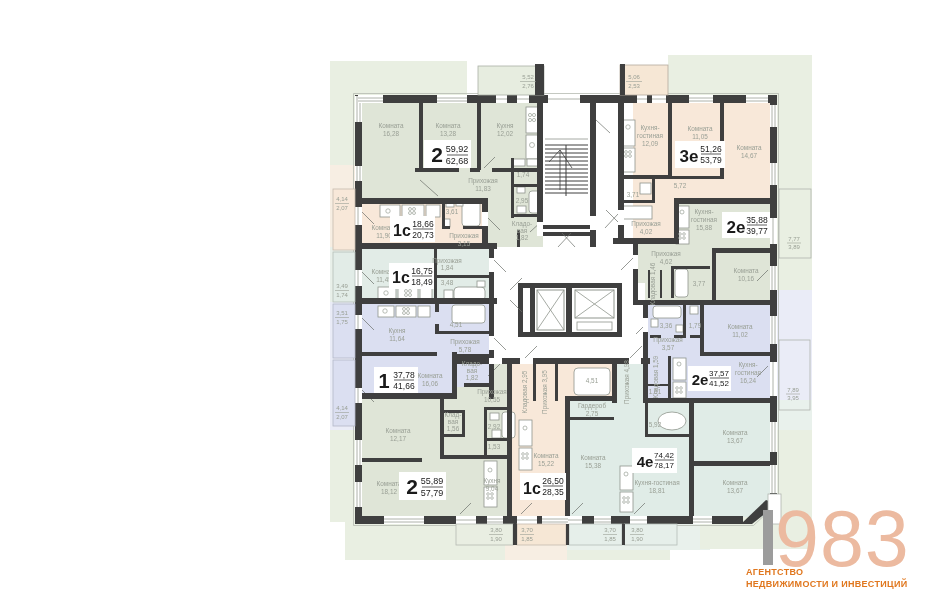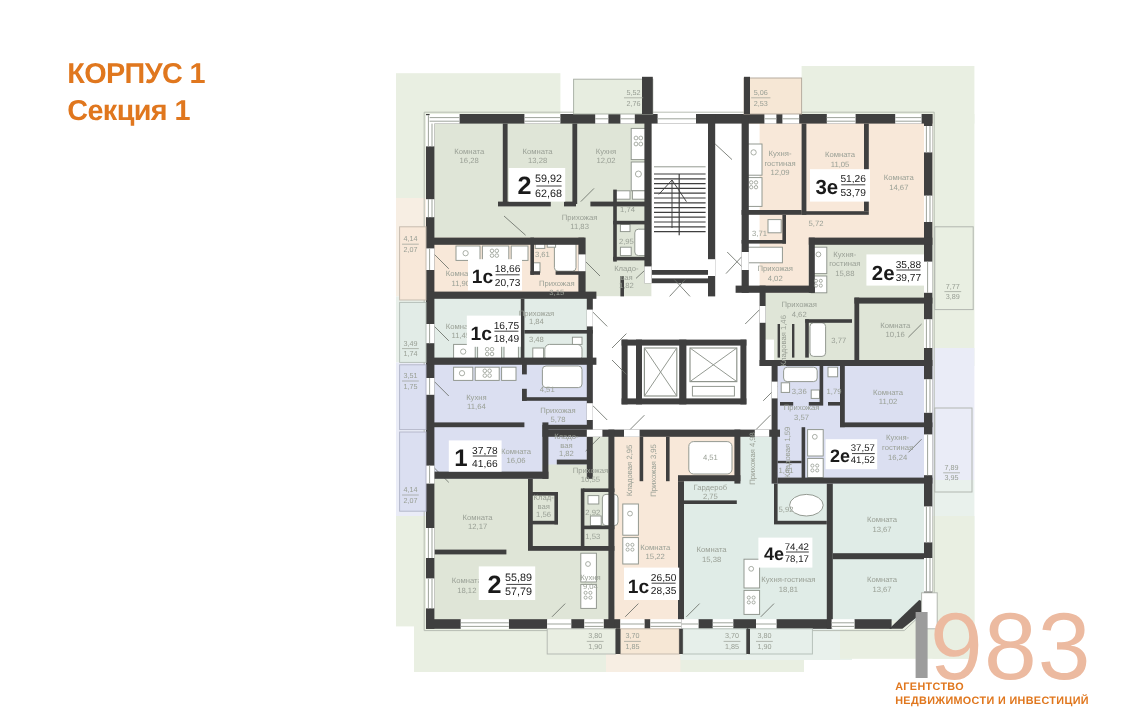--- a/index.html
+++ b/index.html
@@ -982,21 +982,20 @@
 <g>
           <rect x="632" y="448" width="45" height="25" fill="#ffffff"></rect>
           <text x="645" y="467" font-size="15" font-weight="bold" fill="#1a1a1a" text-anchor="middle">4е</text>
           <text x="664" y="458" font-size="8" fill="#1a1a1a" text-anchor="middle">74,42</text>
           <line x1="655" y1="460" x2="674" y2="460" stroke="#1a1a1a" stroke-width="0.7"></line>
           <text x="664" y="468" font-size="8" fill="#1a1a1a" text-anchor="middle">78,17</text>
         </g>
 </g>
 </svg>
 
-<div style="position:absolute;left:56px;top:46px;color:#e0771e;font-weight:bold;font-size:24px;line-height:31px;letter-spacing:-0.5px;">КОРПУС 1<br>Секция 1</div>
 
 
 <div style="position:absolute;left:763px;top:510px;width:10px;height:55px;background:#9c9c9c;"></div>
 
 <div style="position:absolute;left:775px;top:493px;font-size:79px;letter-spacing:1px;color:#ecbaa0;">983</div>
 
 <div style="position:absolute;left:746px;top:566px;color:#e0771e;font-weight:bold;font-size:9px;line-height:12px;letter-spacing:0.3px;white-space:nowrap;">АГЕНТСТВО<br>НЕДВИЖИМОСТИ И ИНВЕСТИЦИЙ</div>
 </div>
 
 </body></html>

